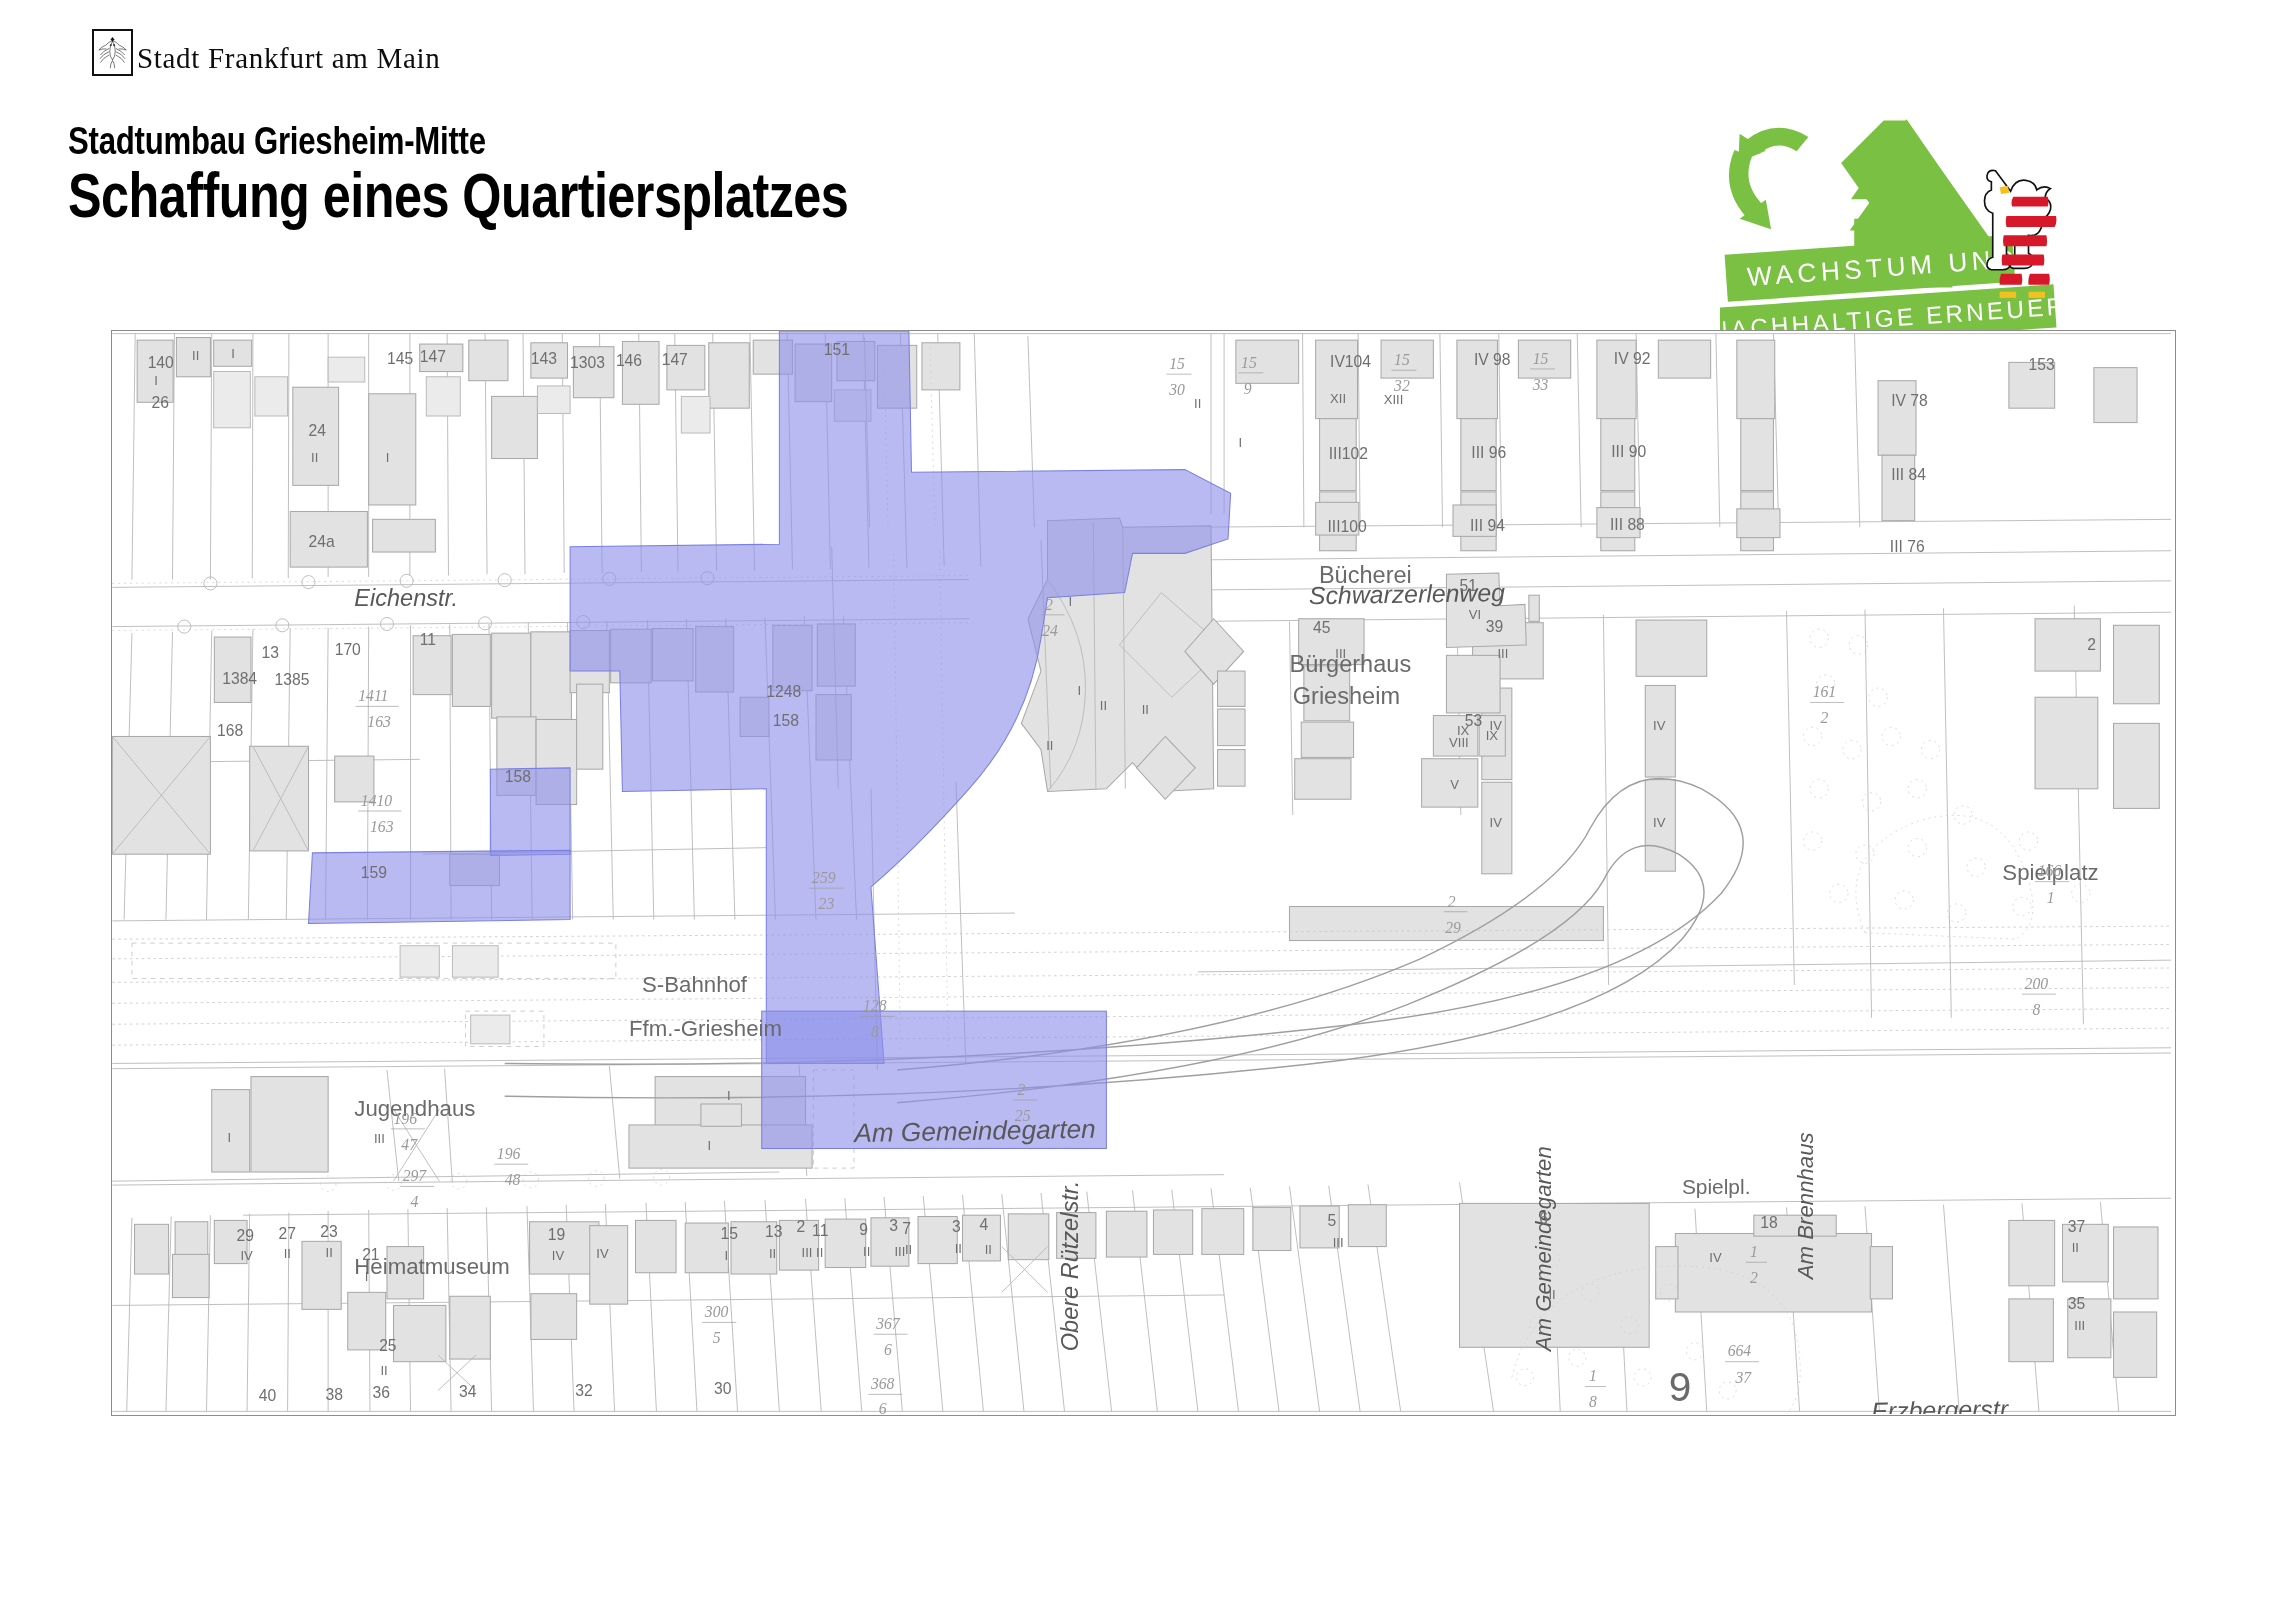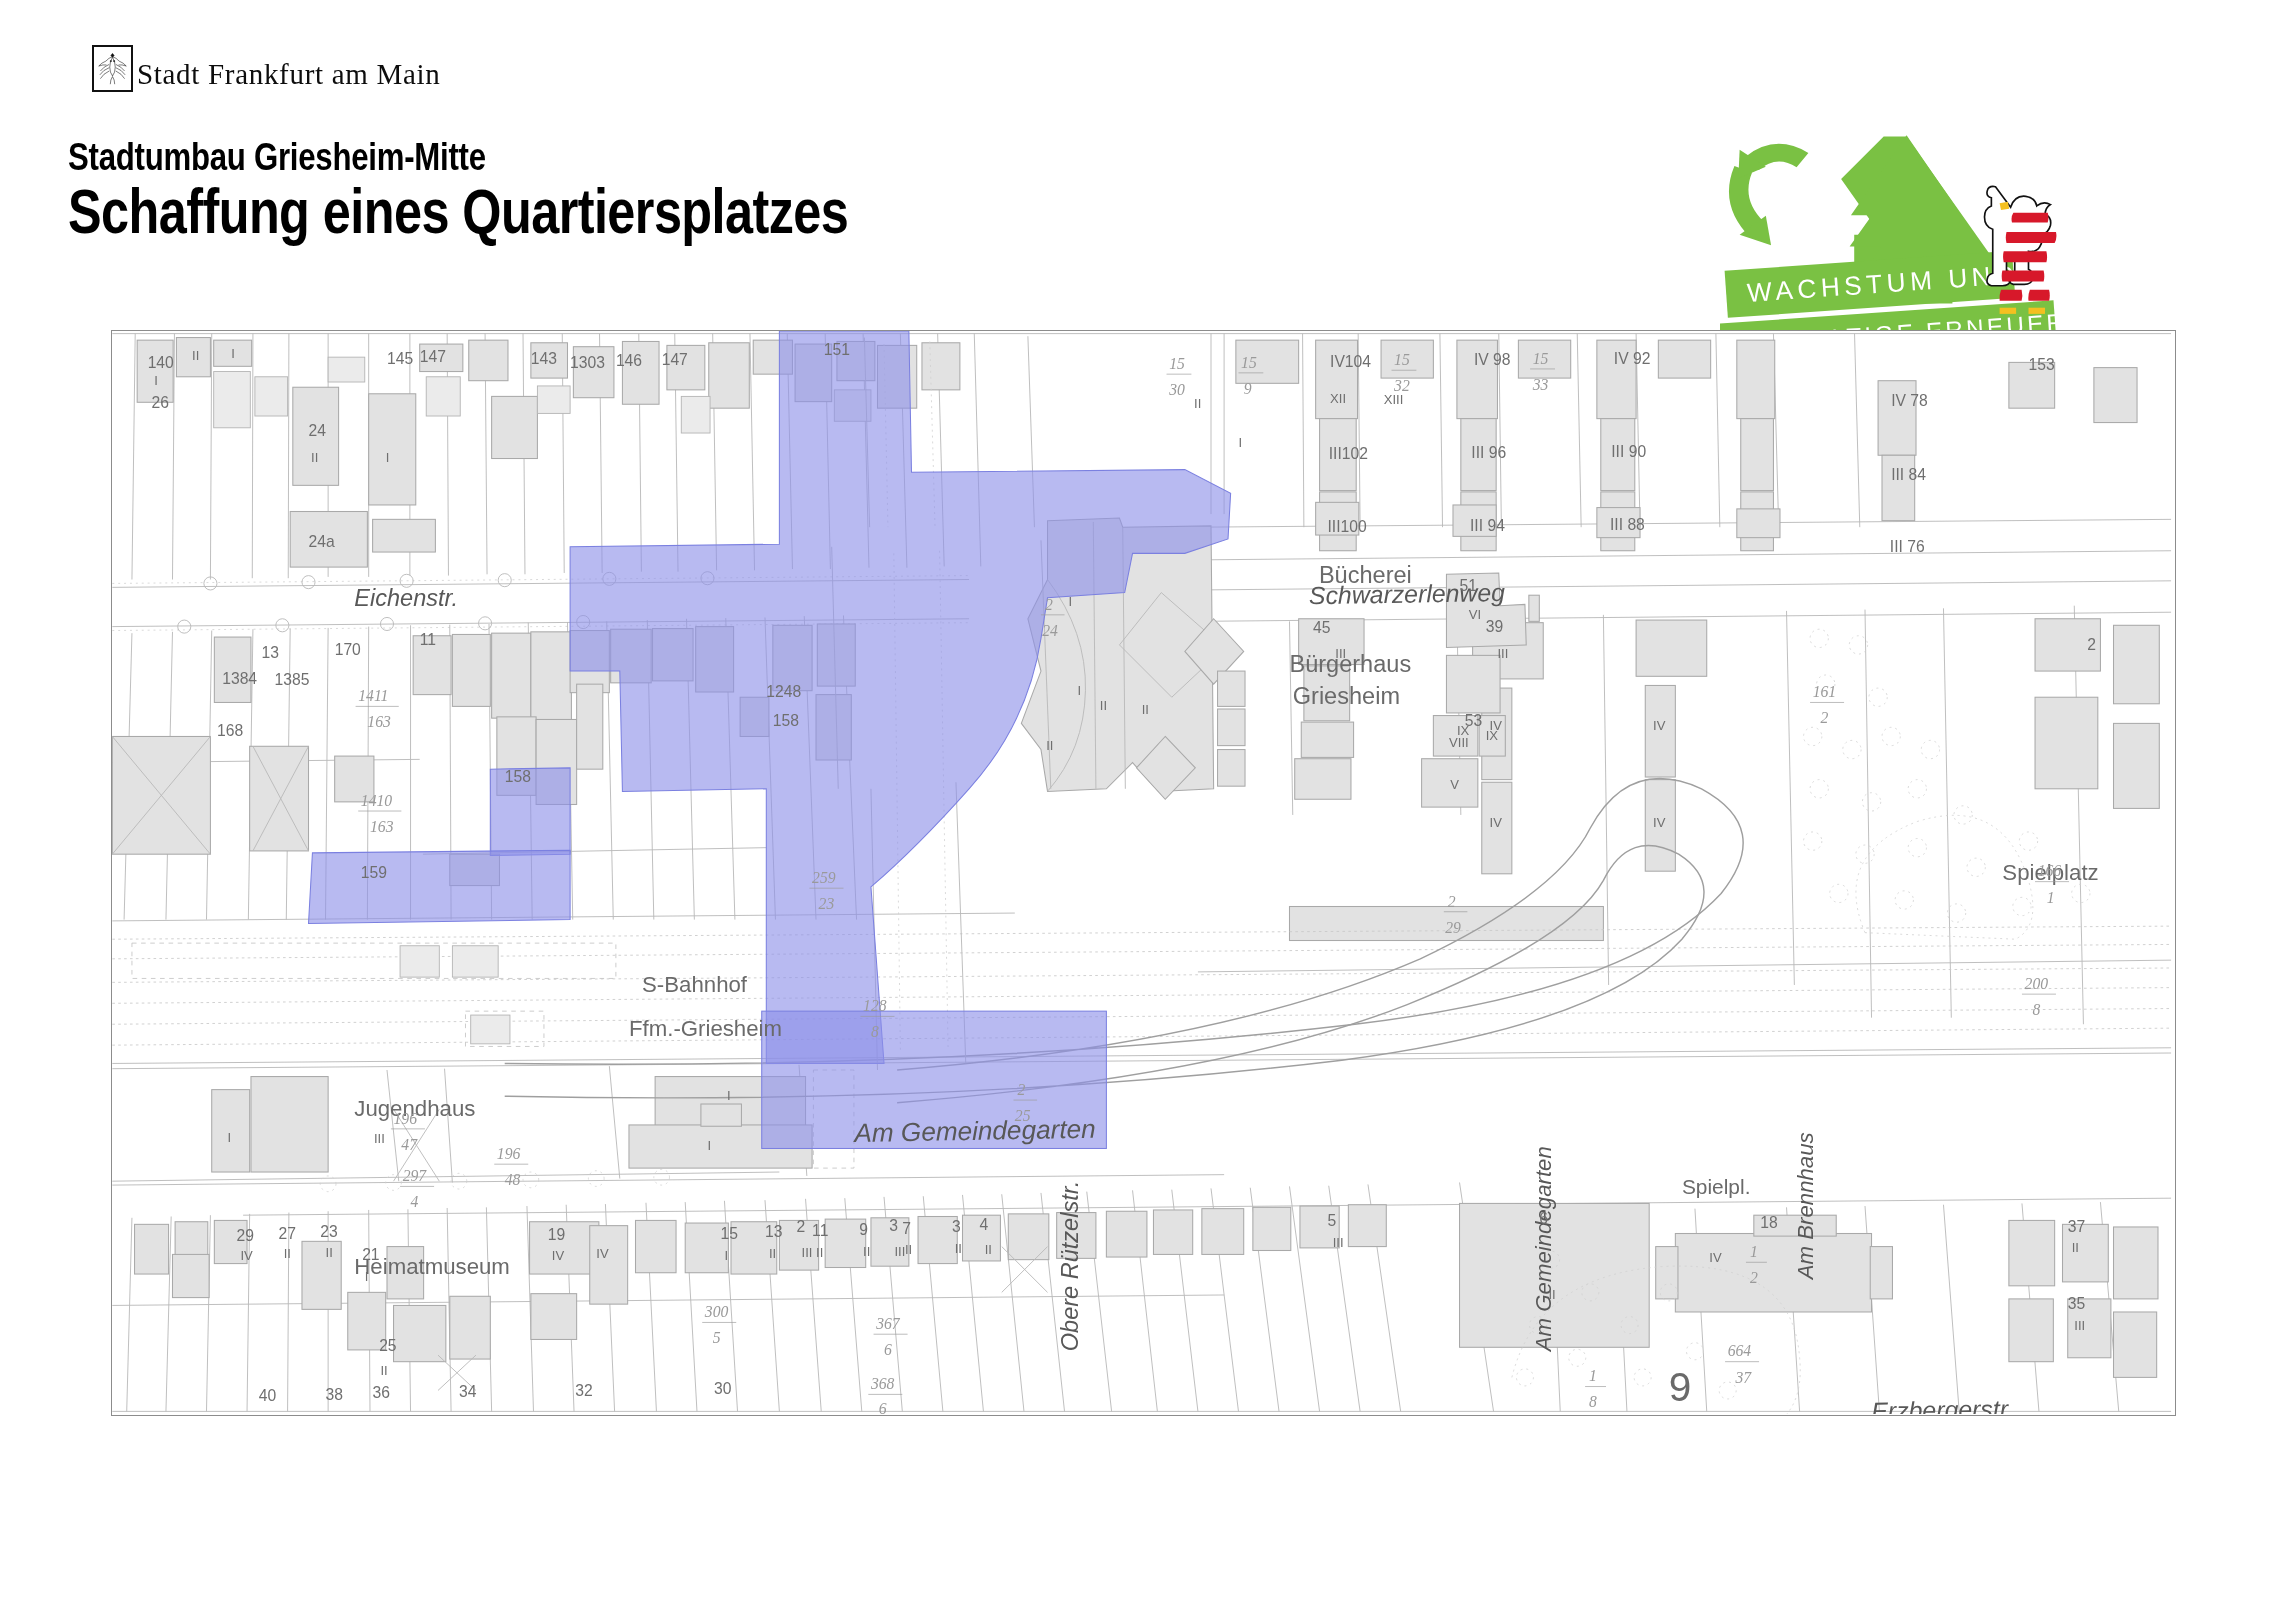--- a/index.html
+++ b/index.html
@@ -7,21 +7,21 @@
   html, body { margin:0; padding:0; }
   body {
     width:2295px; height:1622px;
     background:#ffffff;
     font-family:"Liberation Sans", sans-serif;
     position:relative;
     overflow:hidden;
   }
 
   
-  #header { position:absolute; left:0; top:16px; width:2004px; height:327px; }
+  #header { position:absolute; left:0; top:0; width:2004px; height:327px; }
 
   #city-logo { position:absolute; left:92px; top:29px; display:flex; align-items:flex-end; gap:3.9px; }
   #city-crest { width:41px; height:47px; border:2px solid #111; background:#fff; position:relative; flex:0 0 auto; }
   #city-crest .eagle { position:absolute; inset:2px; }
   #city-logo-text {
     font-family:"Liberation Serif", serif;
     font-size:29px; letter-spacing:0.7px; color:#0d0d0d;
     line-height:1; white-space:nowrap; padding-bottom:2.6px;
   }
 

